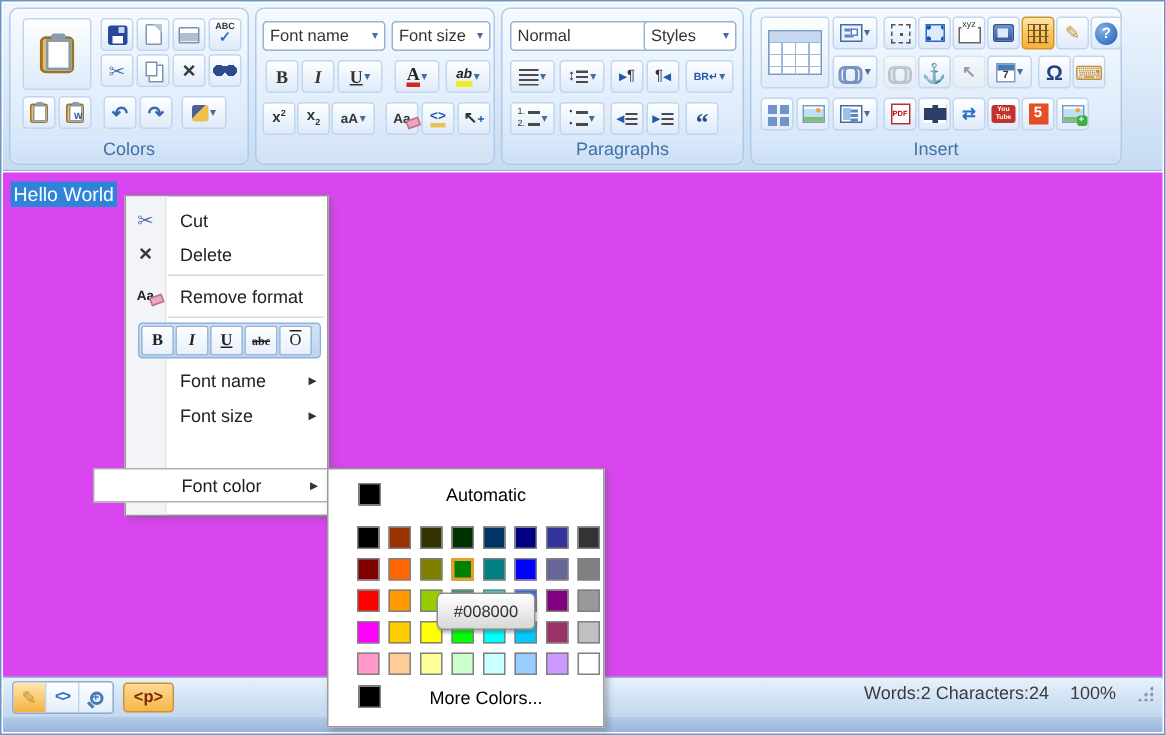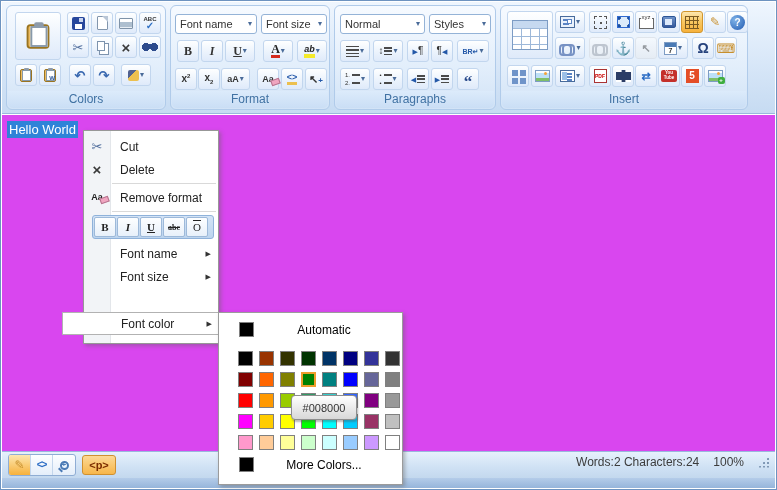--- a/index.html
+++ b/index.html
@@ -294,25 +294,24 @@
       </div>
       <div class="btn" style="left:86px;top:62px;">
           <span class="g rmfmt">Aa</span>
         </div>
       <div class="btn" style="left:110px;top:62px;">
           <span class="g codebr">&lt;&gt;</span>
         </div>
       <div class="btn" style="left:134px;top:62px;">
         <span class="g selall"><span>↖</span><span class="plus">+</span></span>
       </div>
-      <div class="group-label">Format</div>
     </div>
 
     <div class="group" style="left:332px;width:162px;">
-      <div class="combo" style="left:5px;top:8px;width:85px;">
+      <div class="combo" style="left:5px;top:8px;width:101px;">
         <span>Normal</span>
         <span class="dd-arrow">▾</span>
       </div>
       <div class="combo" style="left:94px;top:8px;width:62px;">
         <span>Styles</span>
         <span class="dd-arrow">▾</span>
       </div>
       <div class="btn dd" style="left:5px;top:34px;">
         <span class="lines"></span>
         <span class="dd-arrow">▾</span>

